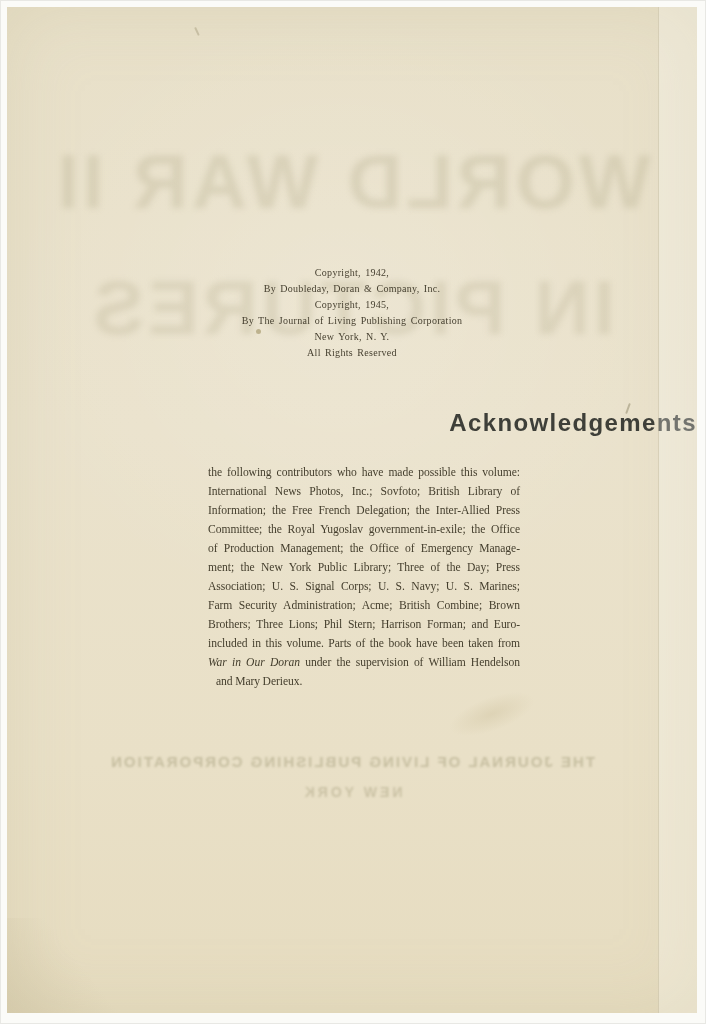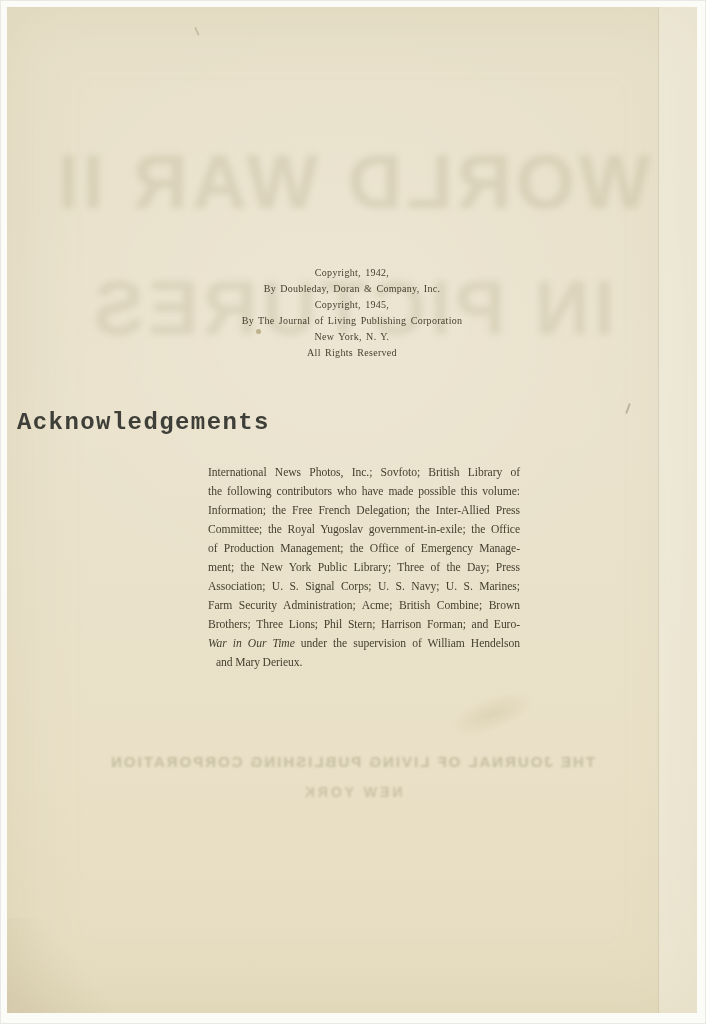--- a/index.html
+++ b/index.html
@@ -56,22 +56,22 @@
     text-align:center;
     font-size:10px; line-height:16px;
     letter-spacing:0.3px; word-spacing:1.5px;
     color:#453f2f;
   }
   .c-line { height:16px; }
 
   
   .heading {
     position:absolute; top:402px; left:0; width:100%;
-    text-align:left;
-    font-family:Liberation Mono, monospace;
+    text-align:right;
+    font-family:Liberation Sans, sans-serif;
     font-weight:700; font-size:24px; letter-spacing:1.4px;
     color:#3e3f39;
     padding-left:10px;
   }
 
   
   .body-text {
     position:absolute; top:456px; left:201px; width:312px;
     font-size:11.6px; line-height:19px;
     letter-spacing:-0.05px; word-spacing:-0.3px;
@@ -128,30 +128,31 @@
       <div class="c-line">By Doubleday, Doran &amp; Company, Inc.</div>
       <div class="c-line">Copyright, 1945,</div>
       <div class="c-line">By The Journal of Living Publishing Corporation</div>
       <div class="c-line">New York, N. Y.</div>
       <div class="c-line">All Rights Reserved</div>
     </div>
 
     <div class="heading">Acknowledgements</div>
 
     <div class="body-text">
+      <div class="b-line">the following contributors who have made possible this volume:</div>
       <div class="b-line">International News Photos, Inc.; Sovfoto; British Library of</div>
-      <div class="b-line">the following contributors who have made possible this volume:</div>
       <div class="b-line">Information; the Free French Delegation; the Inter-Allied Press</div>
       <div class="b-line">Committee; the Royal Yugoslav government-in-exile; the Office</div>
       <div class="b-line">of Production Management; the Office of Emergency Manage-</div>
       <div class="b-line">ment; the New York Public Library; Three of the Day; Press</div>
       <div class="b-line">Association; U. S. Signal Corps; U. S. Navy; U. S. Marines;</div>
       <div class="b-line">Farm Security Administration; Acme; British Combine; Brown</div>
       <div class="b-line">Brothers; Three Lions; Phil Stern; Harrison Forman; and Euro-</div>
-      <div class="b-line"><span class="it">War in Our Time</span><span> under the supervision of William Hendelson</span></div>
+      <div class="b-line">included in this volume. Parts of the book have been taken from</div>
+      <div class="b-line"><span class="it">War in Our Doran</span><span> under the supervision of William Hendelson</span></div>
       <div class="b-line last">and Mary Derieux.</div>
     </div>
 
     <div class="ghost ghost-imprint-1">THE JOURNAL OF LIVING PUBLISHING CORPORATION</div>
     <div class="ghost ghost-imprint-2">NEW YORK</div>
 
     <div class="page-edge"></div>
     <div class="speck-dot"></div>
     <div class="speck-hair-right"></div>
     <div class="speck-hair-top"></div>

